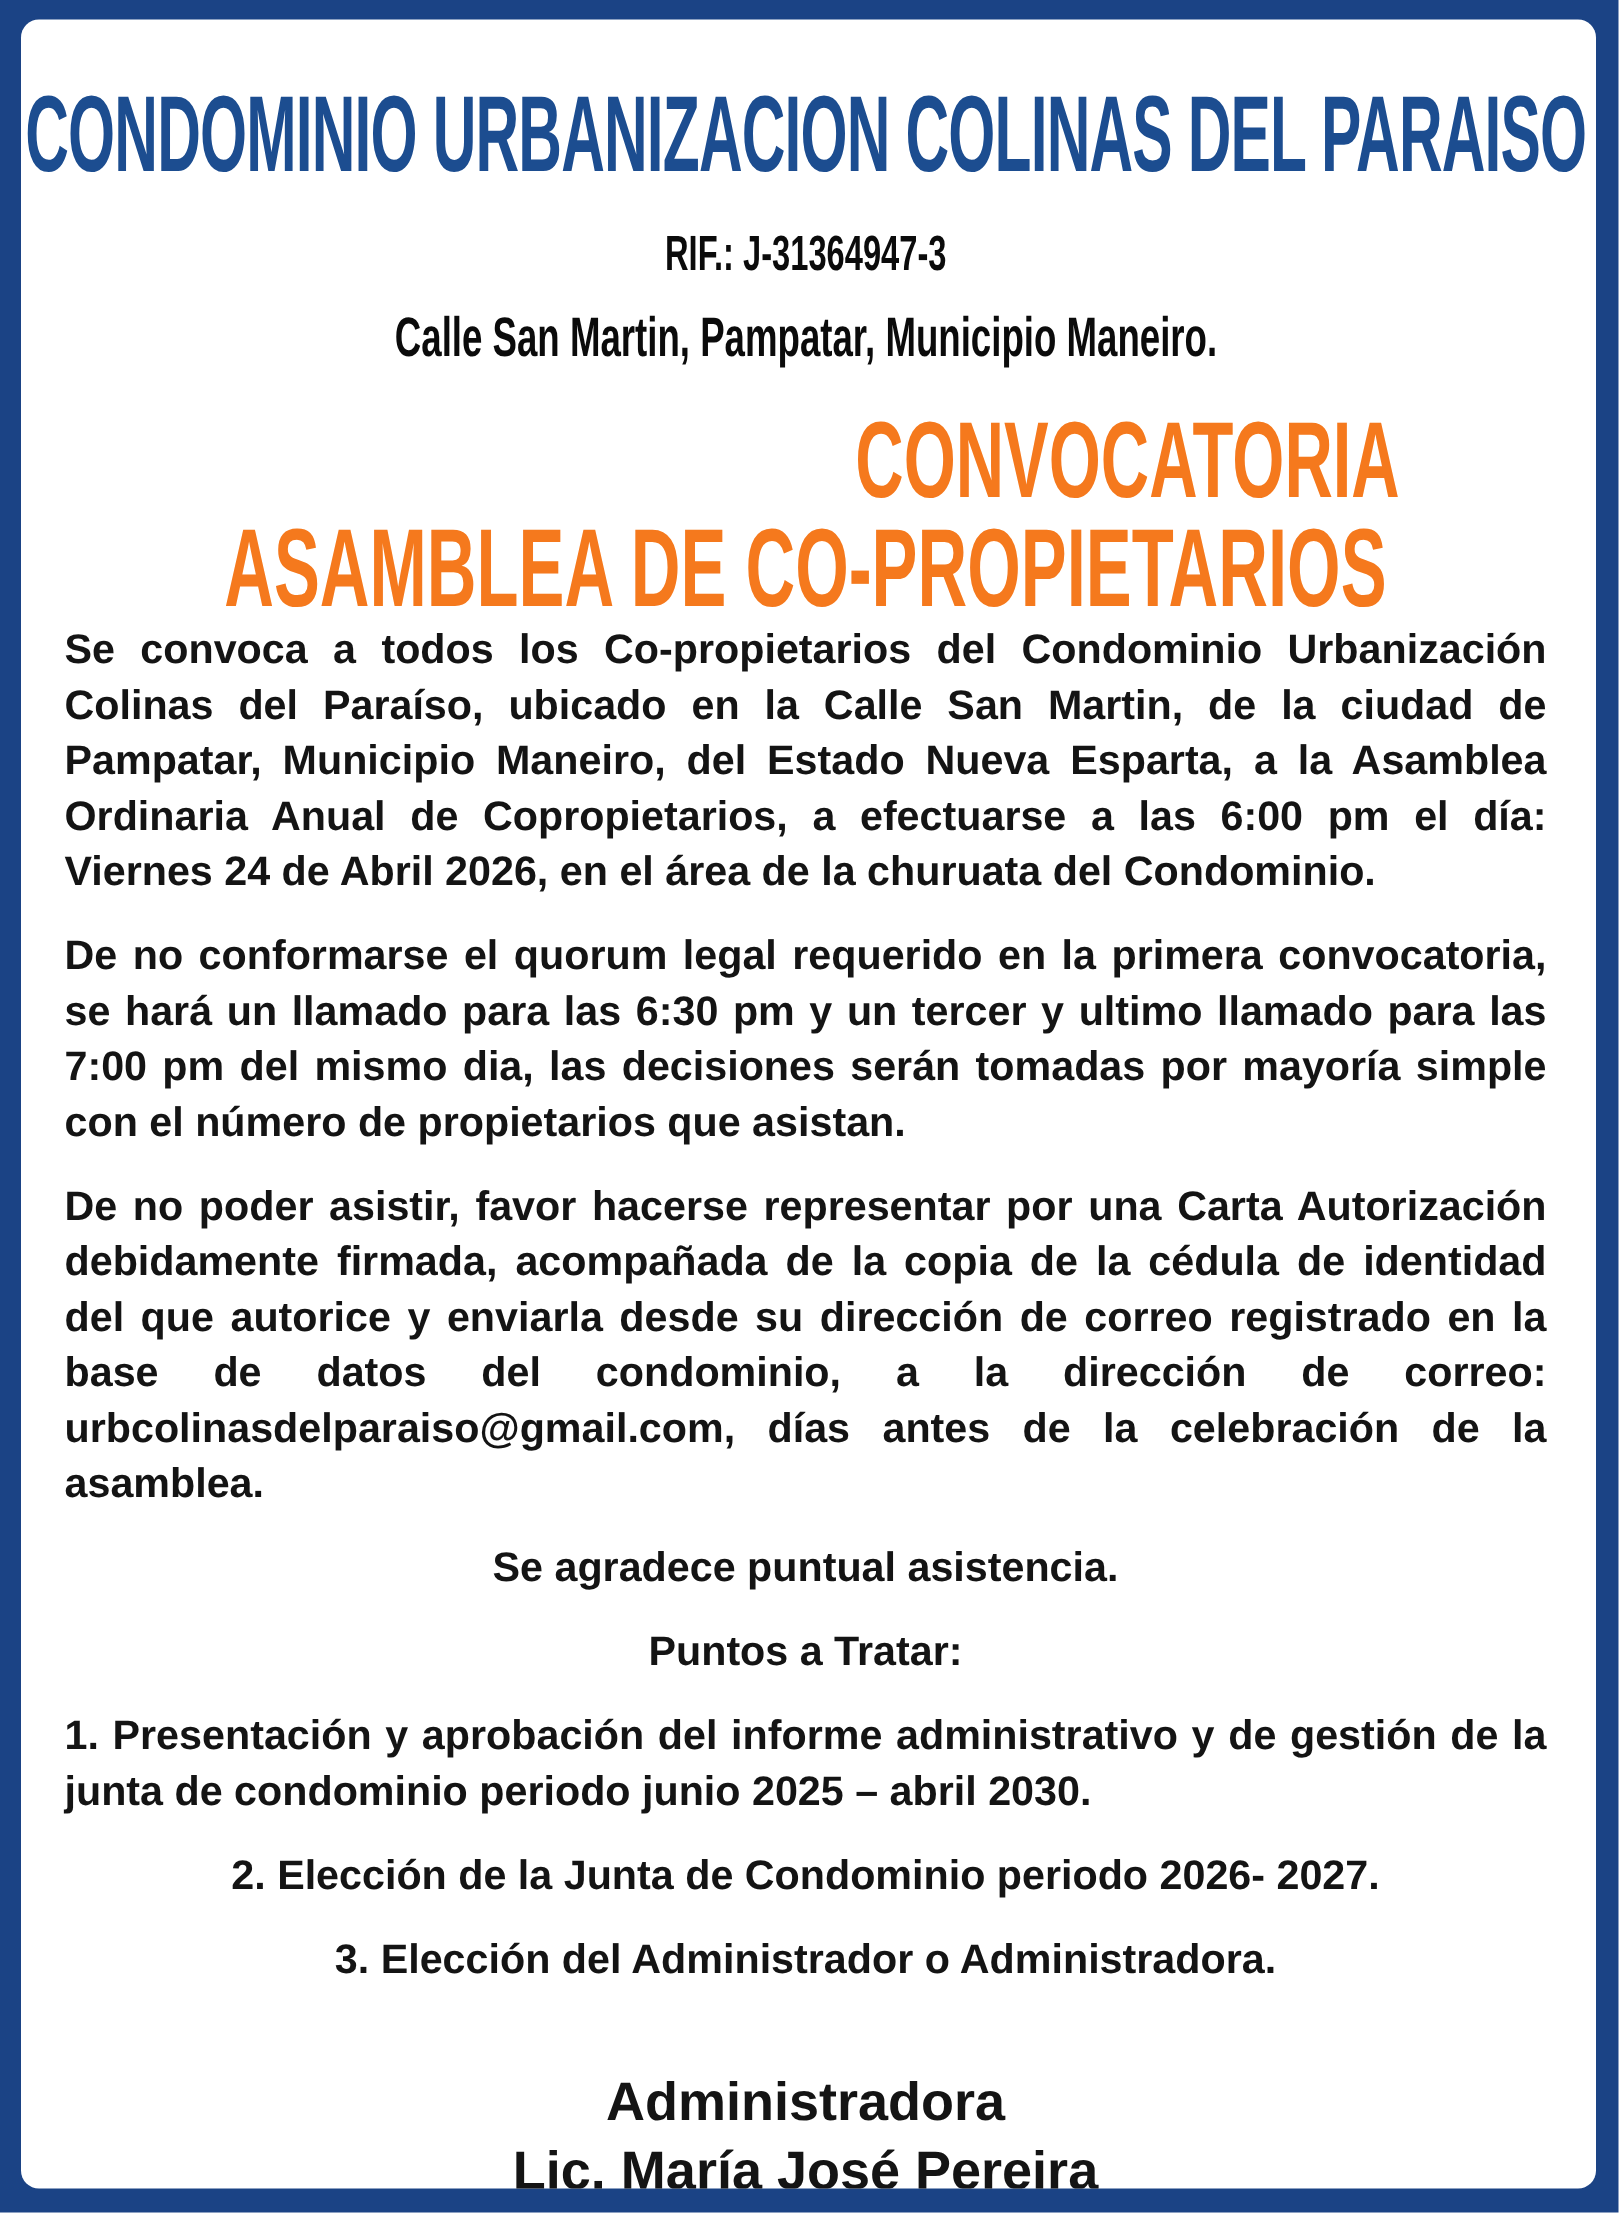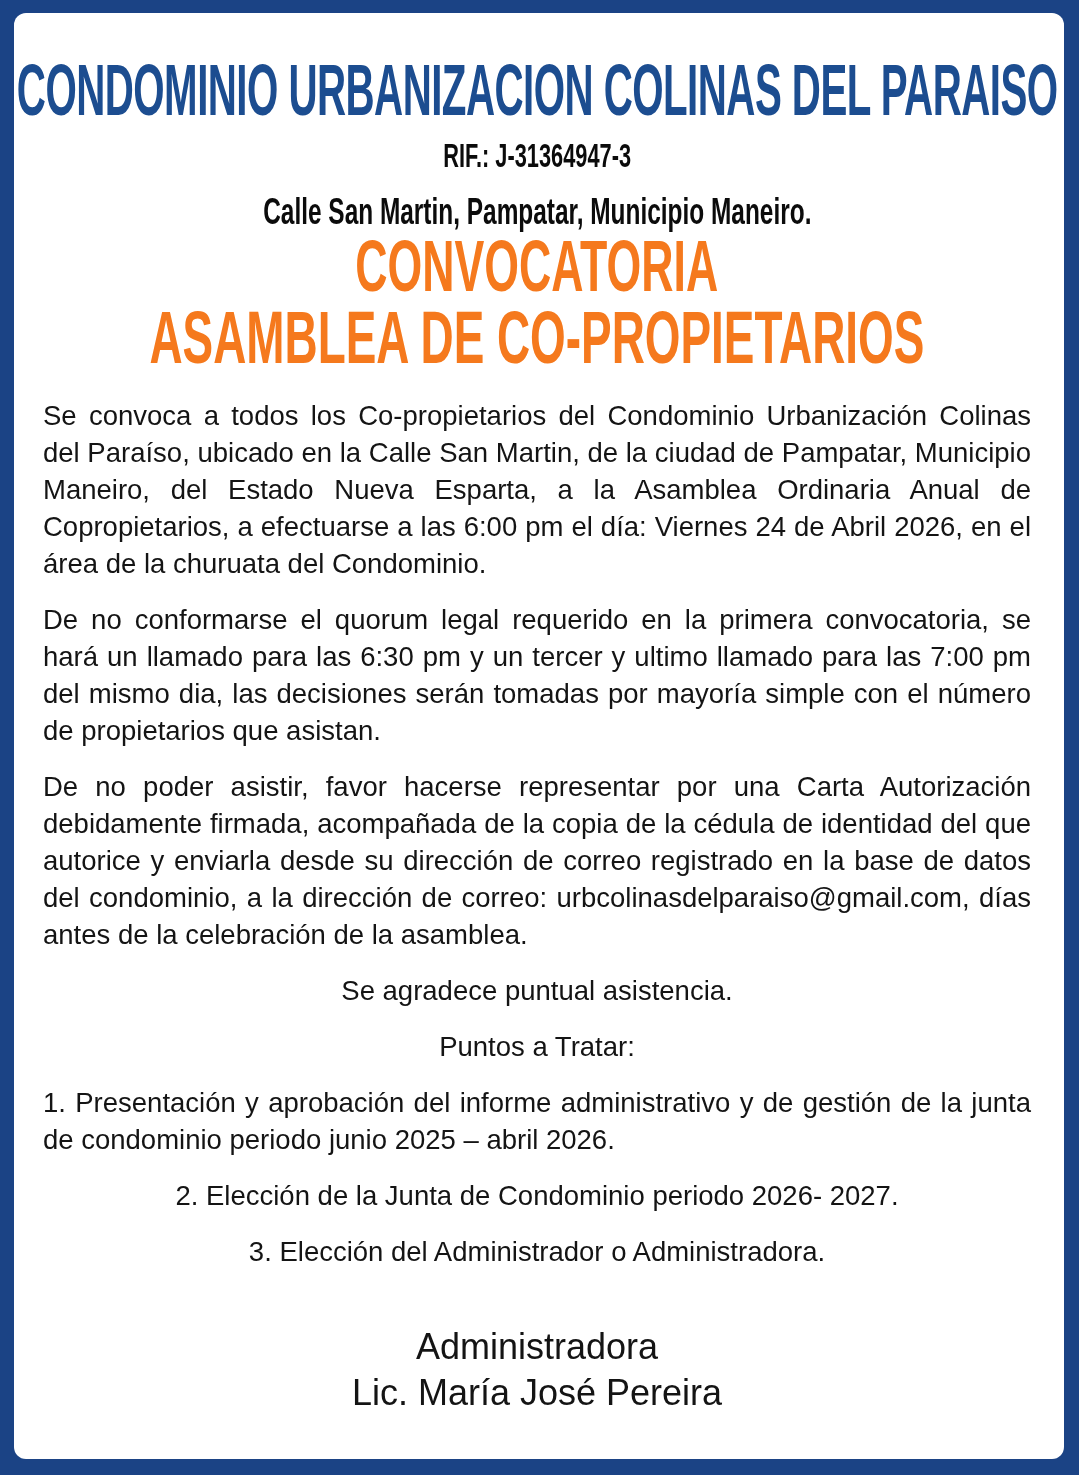--- a/index.html
+++ b/index.html
@@ -44,57 +44,59 @@
     margin-top: 8px;
   }
   .org-title > span {
     font-size: 72px;
     color: #1c4d90;
     transform: scaleX(0.56);
     letter-spacing: -1px;
   }
   .rif-line {
     height: 38px;
-    margin-top: 8px;
+    margin-top: 21px;
   }
   .rif-line > span {
     font-size: 33px;
     color: #0b0b0b;
     transform: scaleX(0.66);
   }
   .address-line {
     height: 42px;
     margin-top: 16px;
   }
   .address-line > span {
     font-size: 37px;
     color: #0b0b0b;
     transform: scaleX(0.66);
   }
   .notice-line1 {
     height: 66px;
+    margin-top: 28px;
+    justify-content: flex-end;
   }
   .notice-line1 > span {
     font-size: 72px;
     color: #f5791d;
     transform: scaleX(0.62);
   }
   .notice-line2 {
     height: 72px;
     margin-top: 2px;
   }
   .notice-line2 > span {
     font-size: 74px;
     color: #f5791d;
     transform: scaleX(0.62);
   }
   .body-text {
-    margin-top: 24px;
     padding: 0 13px;
     color: #141414;
+    font-weight: bold;
   }
   .body-text p {
     font-size: 27.5px;
     line-height: 37px;
     text-align: justify;
     margin: 0 0 19px 0;
   }
   .body-text p.single {
     text-align: center;
   }
@@ -139,21 +141,21 @@
 
   <div class="body-text">
     <p>Se convoca a todos los Co-propietarios del Condominio Urbanización Colinas del Paraíso, ubicado en la Calle San Martin, de la ciudad de Pampatar, Municipio Maneiro, del Estado Nueva Esparta, a la Asamblea Ordinaria Anual de Copropietarios, a efectuarse a las 6:00 pm el día: Viernes 24 de Abril 2026, en el área de la churuata del Condominio.</p>
     <p>De no conformarse el quorum legal requerido en la primera convocatoria, se hará un llamado para las 6:30 pm y un tercer y ultimo llamado para las 7:00 pm del mismo dia, las decisiones serán tomadas por mayoría simple con el número de propietarios que asistan.</p>
     <p>De no poder asistir, favor hacerse representar por una Carta Autorización debidamente firmada, acompañada de la copia de la cédula de identidad del que autorice y enviarla desde su dirección de correo registrado en la base de datos del condominio, a la dirección de correo: urbcolinasdelparaiso@gmail.com, días antes de la celebración de la asamblea.</p>
 
     <p class="single">Se agradece puntual asistencia.</p>
 
     <div class="agenda">
       <p class="single">Puntos a Tratar:</p>
-      <p>1. Presentación y aprobación del informe administrativo y de gestión de la junta de condominio periodo junio 2025 – abril 2026.</p>
+      <p>1. Presentación y aprobación del informe administrativo y de gestión de la junta de condominio periodo junio 2025 – abril 2030.</p>
       <p class="single">2. Elección de la Junta de Condominio periodo 2026- 2027.</p>
       <p class="single">3. Elección del Administrador o Administradora.</p>
     </div>
 
     <div class="signature">
       <div>Administradora</div>
       <div>Lic. María José Pereira</div>
 
     </div>
   </div>

